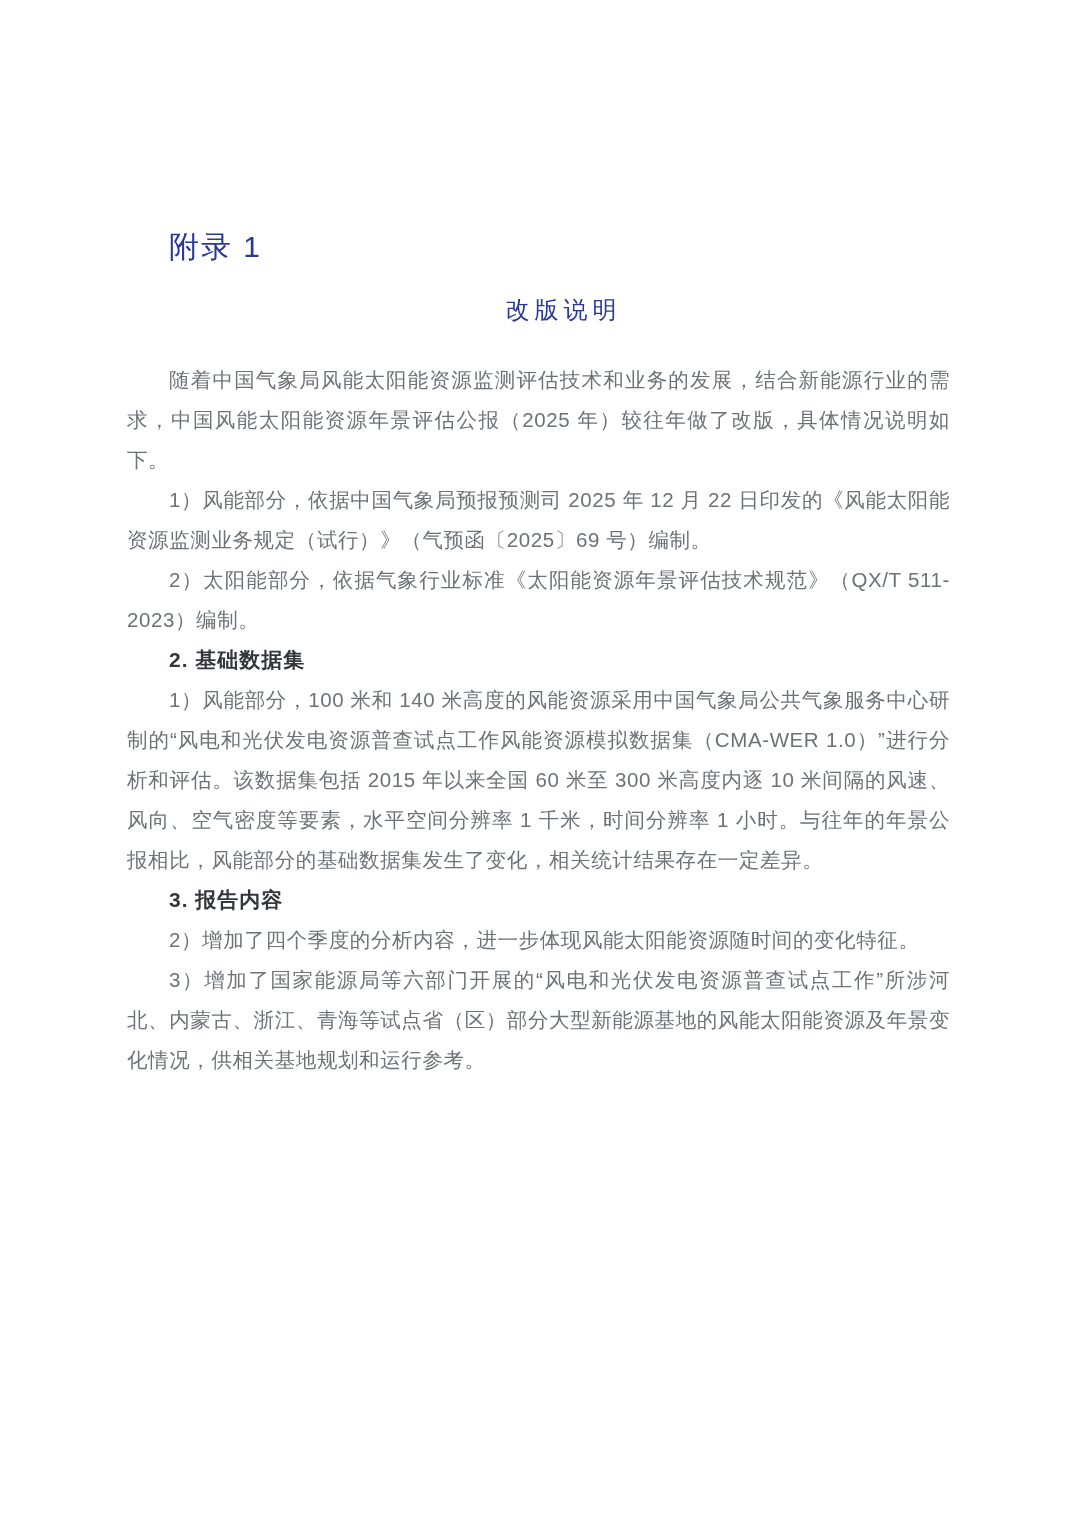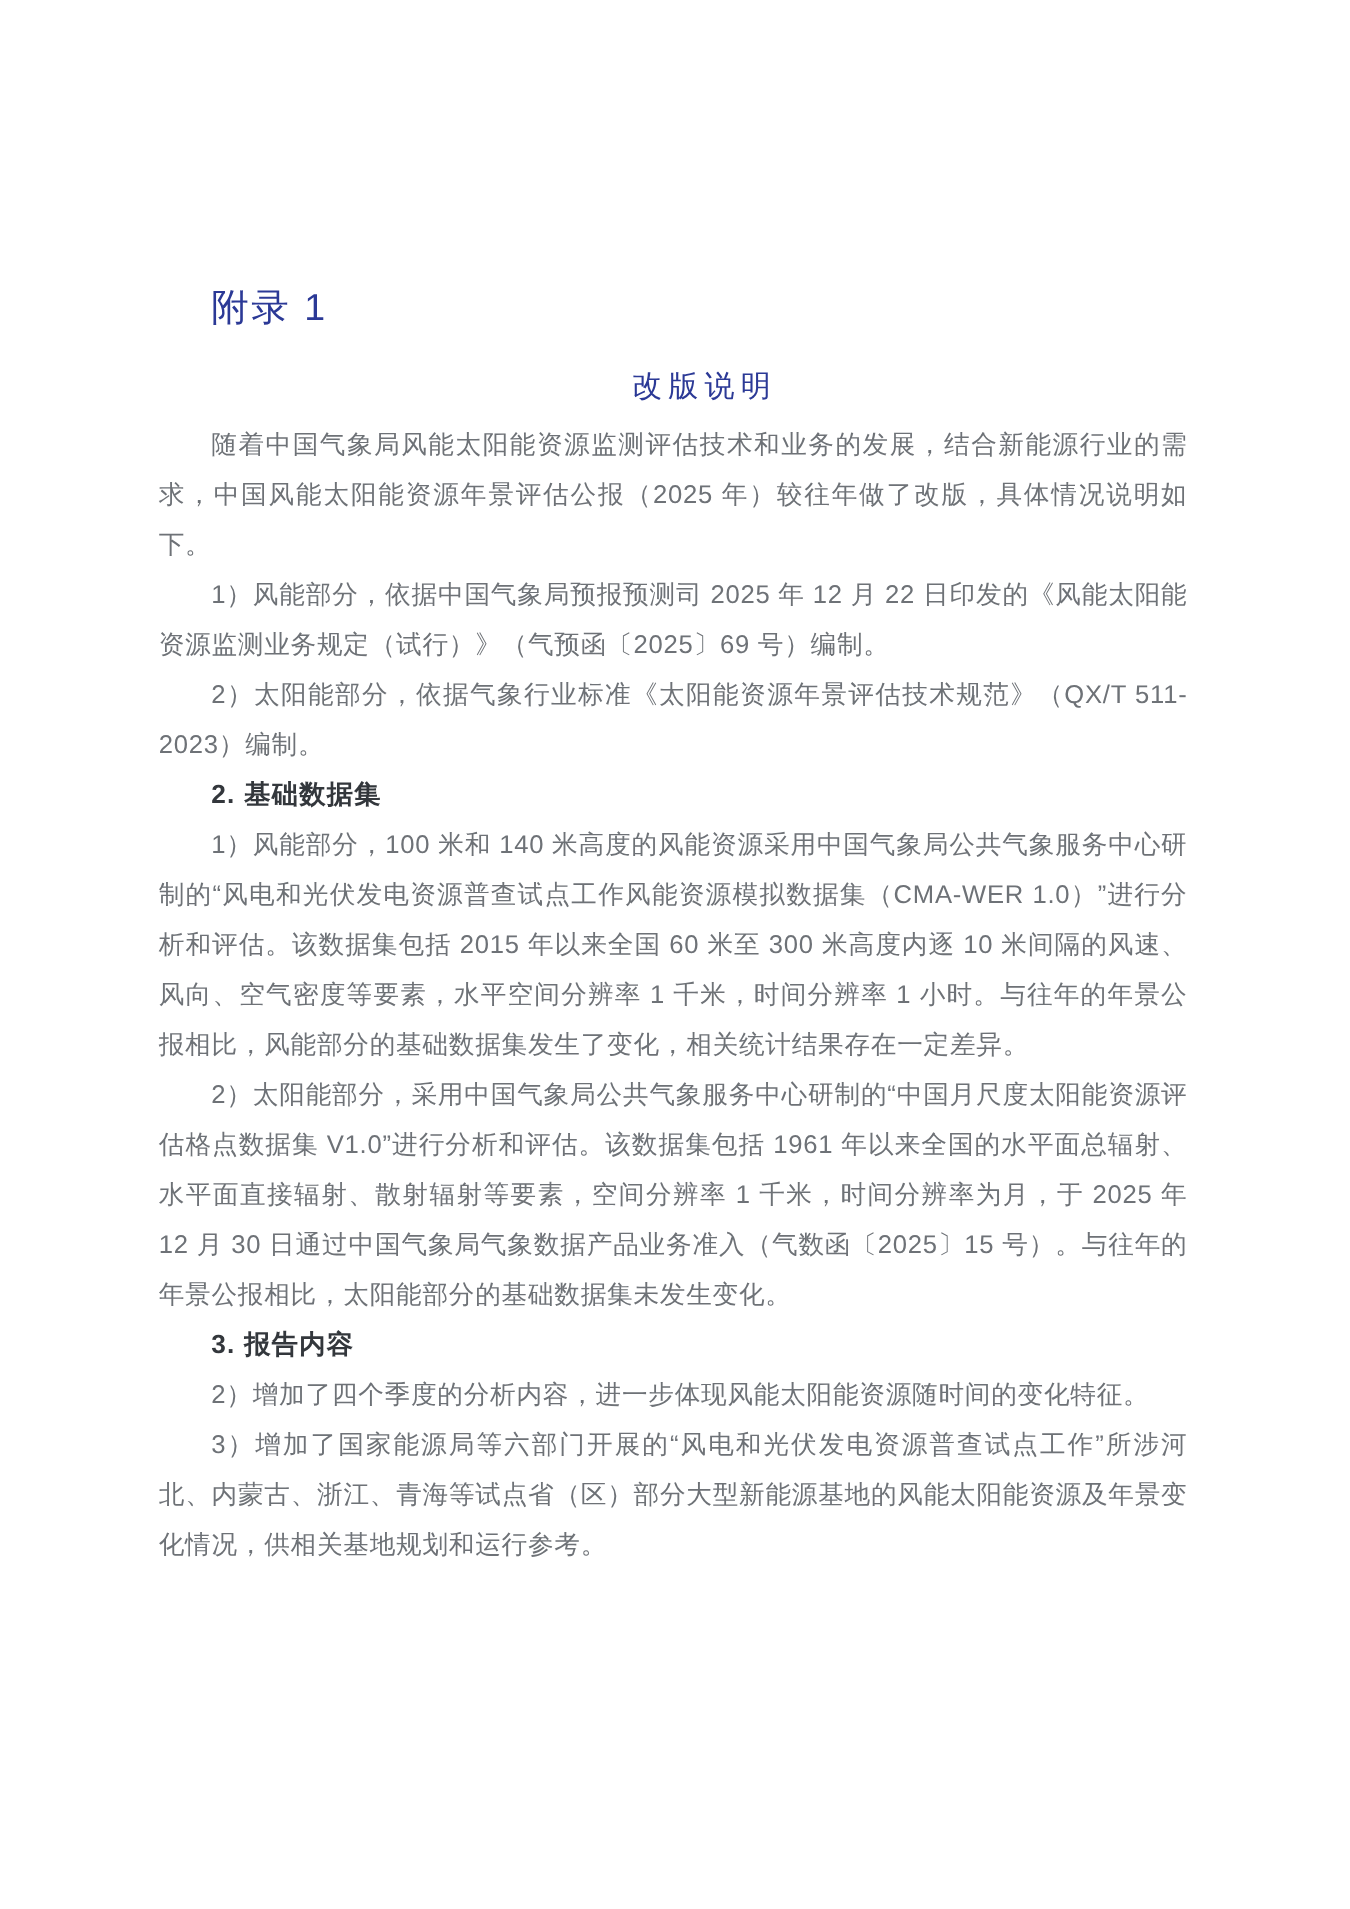--- a/index.html
+++ b/index.html
@@ -26,21 +26,21 @@
   .doc-title {
     color: #2B3996;
     font-size: 24px;
     line-height: 36px;
     font-weight: 500;
     text-align: center;
     letter-spacing: 5px;
     margin-top: 28px;
     margin-left: 50px;
   }
-  .body-text { margin-top: 8px; }
+  .body-text { margin-top: 32px; }
   .para {
     color: #6E7277;
     font-size: 20.5px;
     line-height: 40px;
     letter-spacing: 0.6px;
     text-align: justify;
     text-indent: 42px;
     font-weight: 400;
   }
   .sec-heading {
@@ -85,21 +85,20 @@
 
 
       <p class="para">1）风能部分，依据中国气象局预报预测司 2025 年 12 月 22 日印发的《风能太阳能资源监测业务规定（试行）》（气预函〔2025〕69 号）编制。</p>
 
       <p class="para">2）太阳能部分，依据气象行业标准《太阳能资源年景评估技术规范》（QX/T 511-2023）编制。</p>
 
       <h3 class="sec-heading">2. 基础数据集</h3>
 
       <p class="para">1）风能部分，100 米和 140 米高度的风能资源采用中国气象局公共气象服务中心研制的“风电和光伏发电资源普查试点工作风能资源模拟数据集（CMA-WER 1.0）”进行分析和评估。该数据集包括 2015 年以来全国 60 米至 300 米高度内逐 10 米间隔的风速、风向、空气密度等要素，水平空间分辨率 1 千米，时间分辨率 1 小时。与往年的年景公报相比，风能部分的基础数据集发生了变化，相关统计结果存在一定差异。</p>
 
-      <p class="para">2）太阳能部分，采用中国气象局公共气象服务中心研制的“中国月尺度太阳能资源评估格点数据集 V1.0”进行分析和评估。该数据集包括 1961 年以来全国的水平面总辐射、水平面直接辐射、散射辐射等要素，空间分辨率 1 千米，时间分辨率为月，于 2025 年 12 月 30 日通过中国气象局气象数据产品业务准入（气数函〔2025〕15 号）。与往年的年景公报相比，太阳能部分的基础数据集未发生变化。</p>
 
       <h3 class="sec-heading">3. 报告内容</h3>
 
 
       <p class="para">2）增加了四个季度的分析内容，进一步体现风能太阳能资源随时间的变化特征。</p>
 
       <p class="para">3）增加了国家能源局等六部门开展的“风电和光伏发电资源普查试点工作”所涉河北、内蒙古、浙江、青海等试点省（区）部分大型新能源基地的风能太阳能资源及年景变化情况，供相关基地规划和运行参考。</p>
     </div>
   </div>
 

